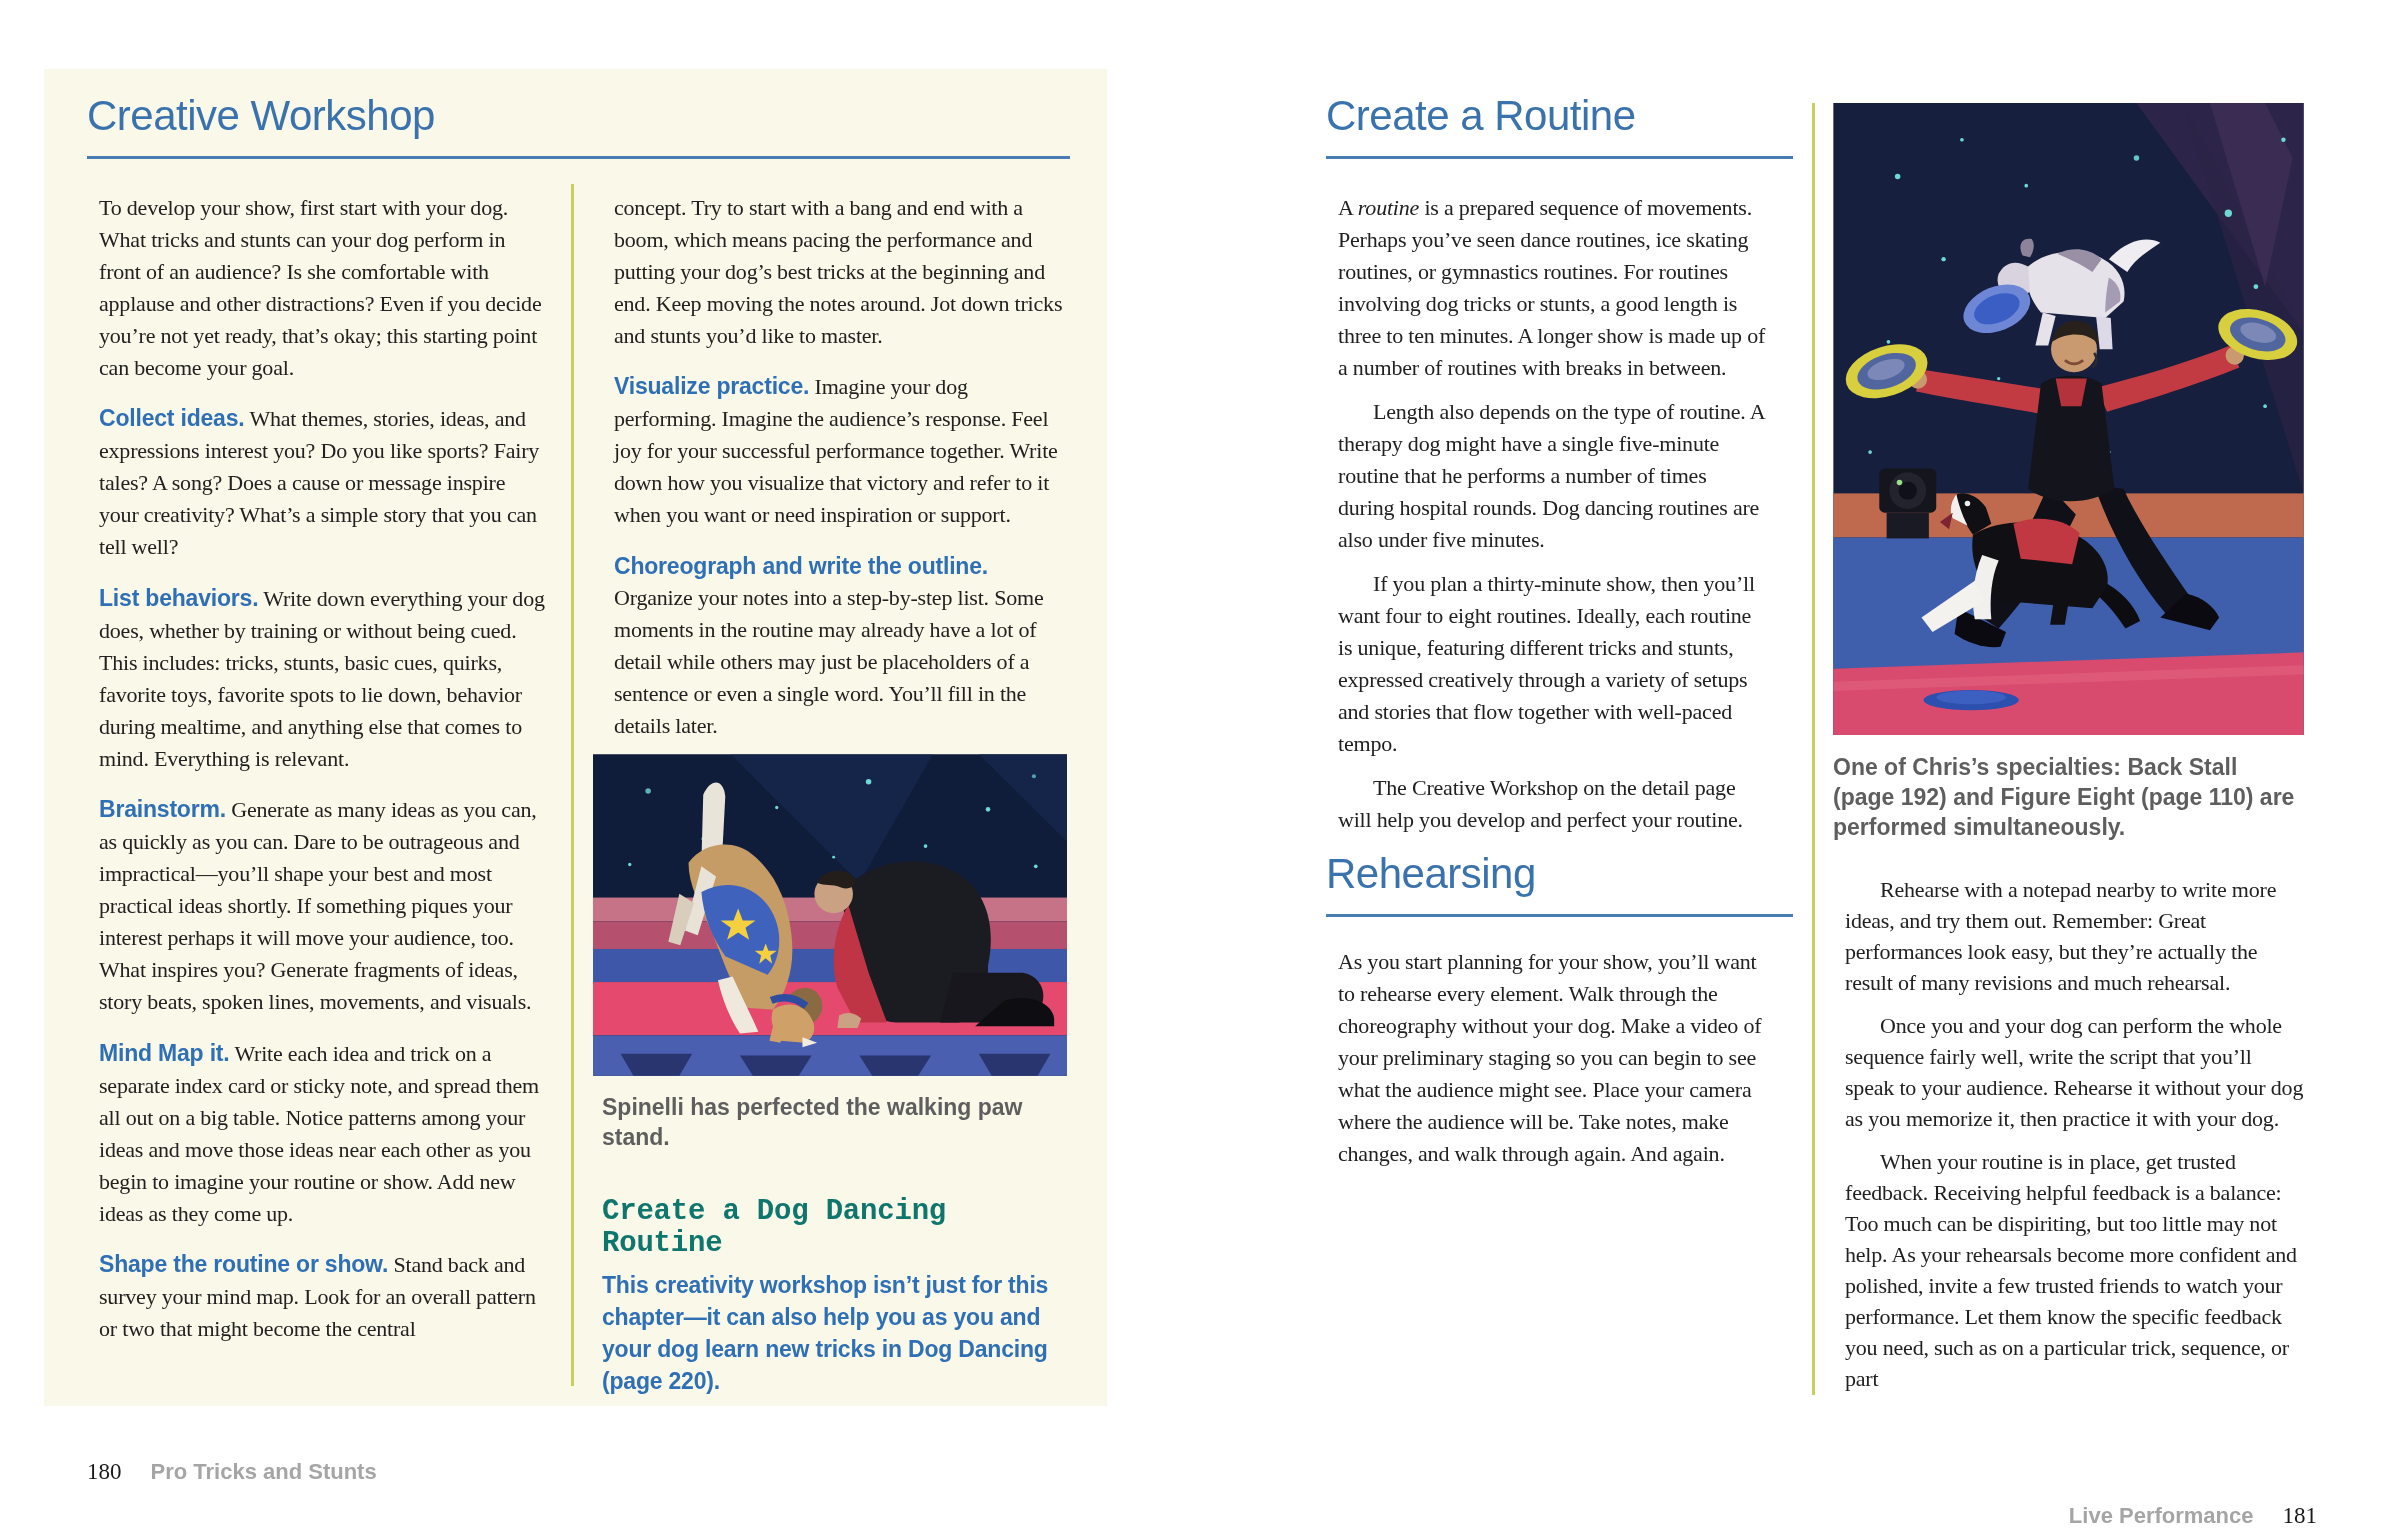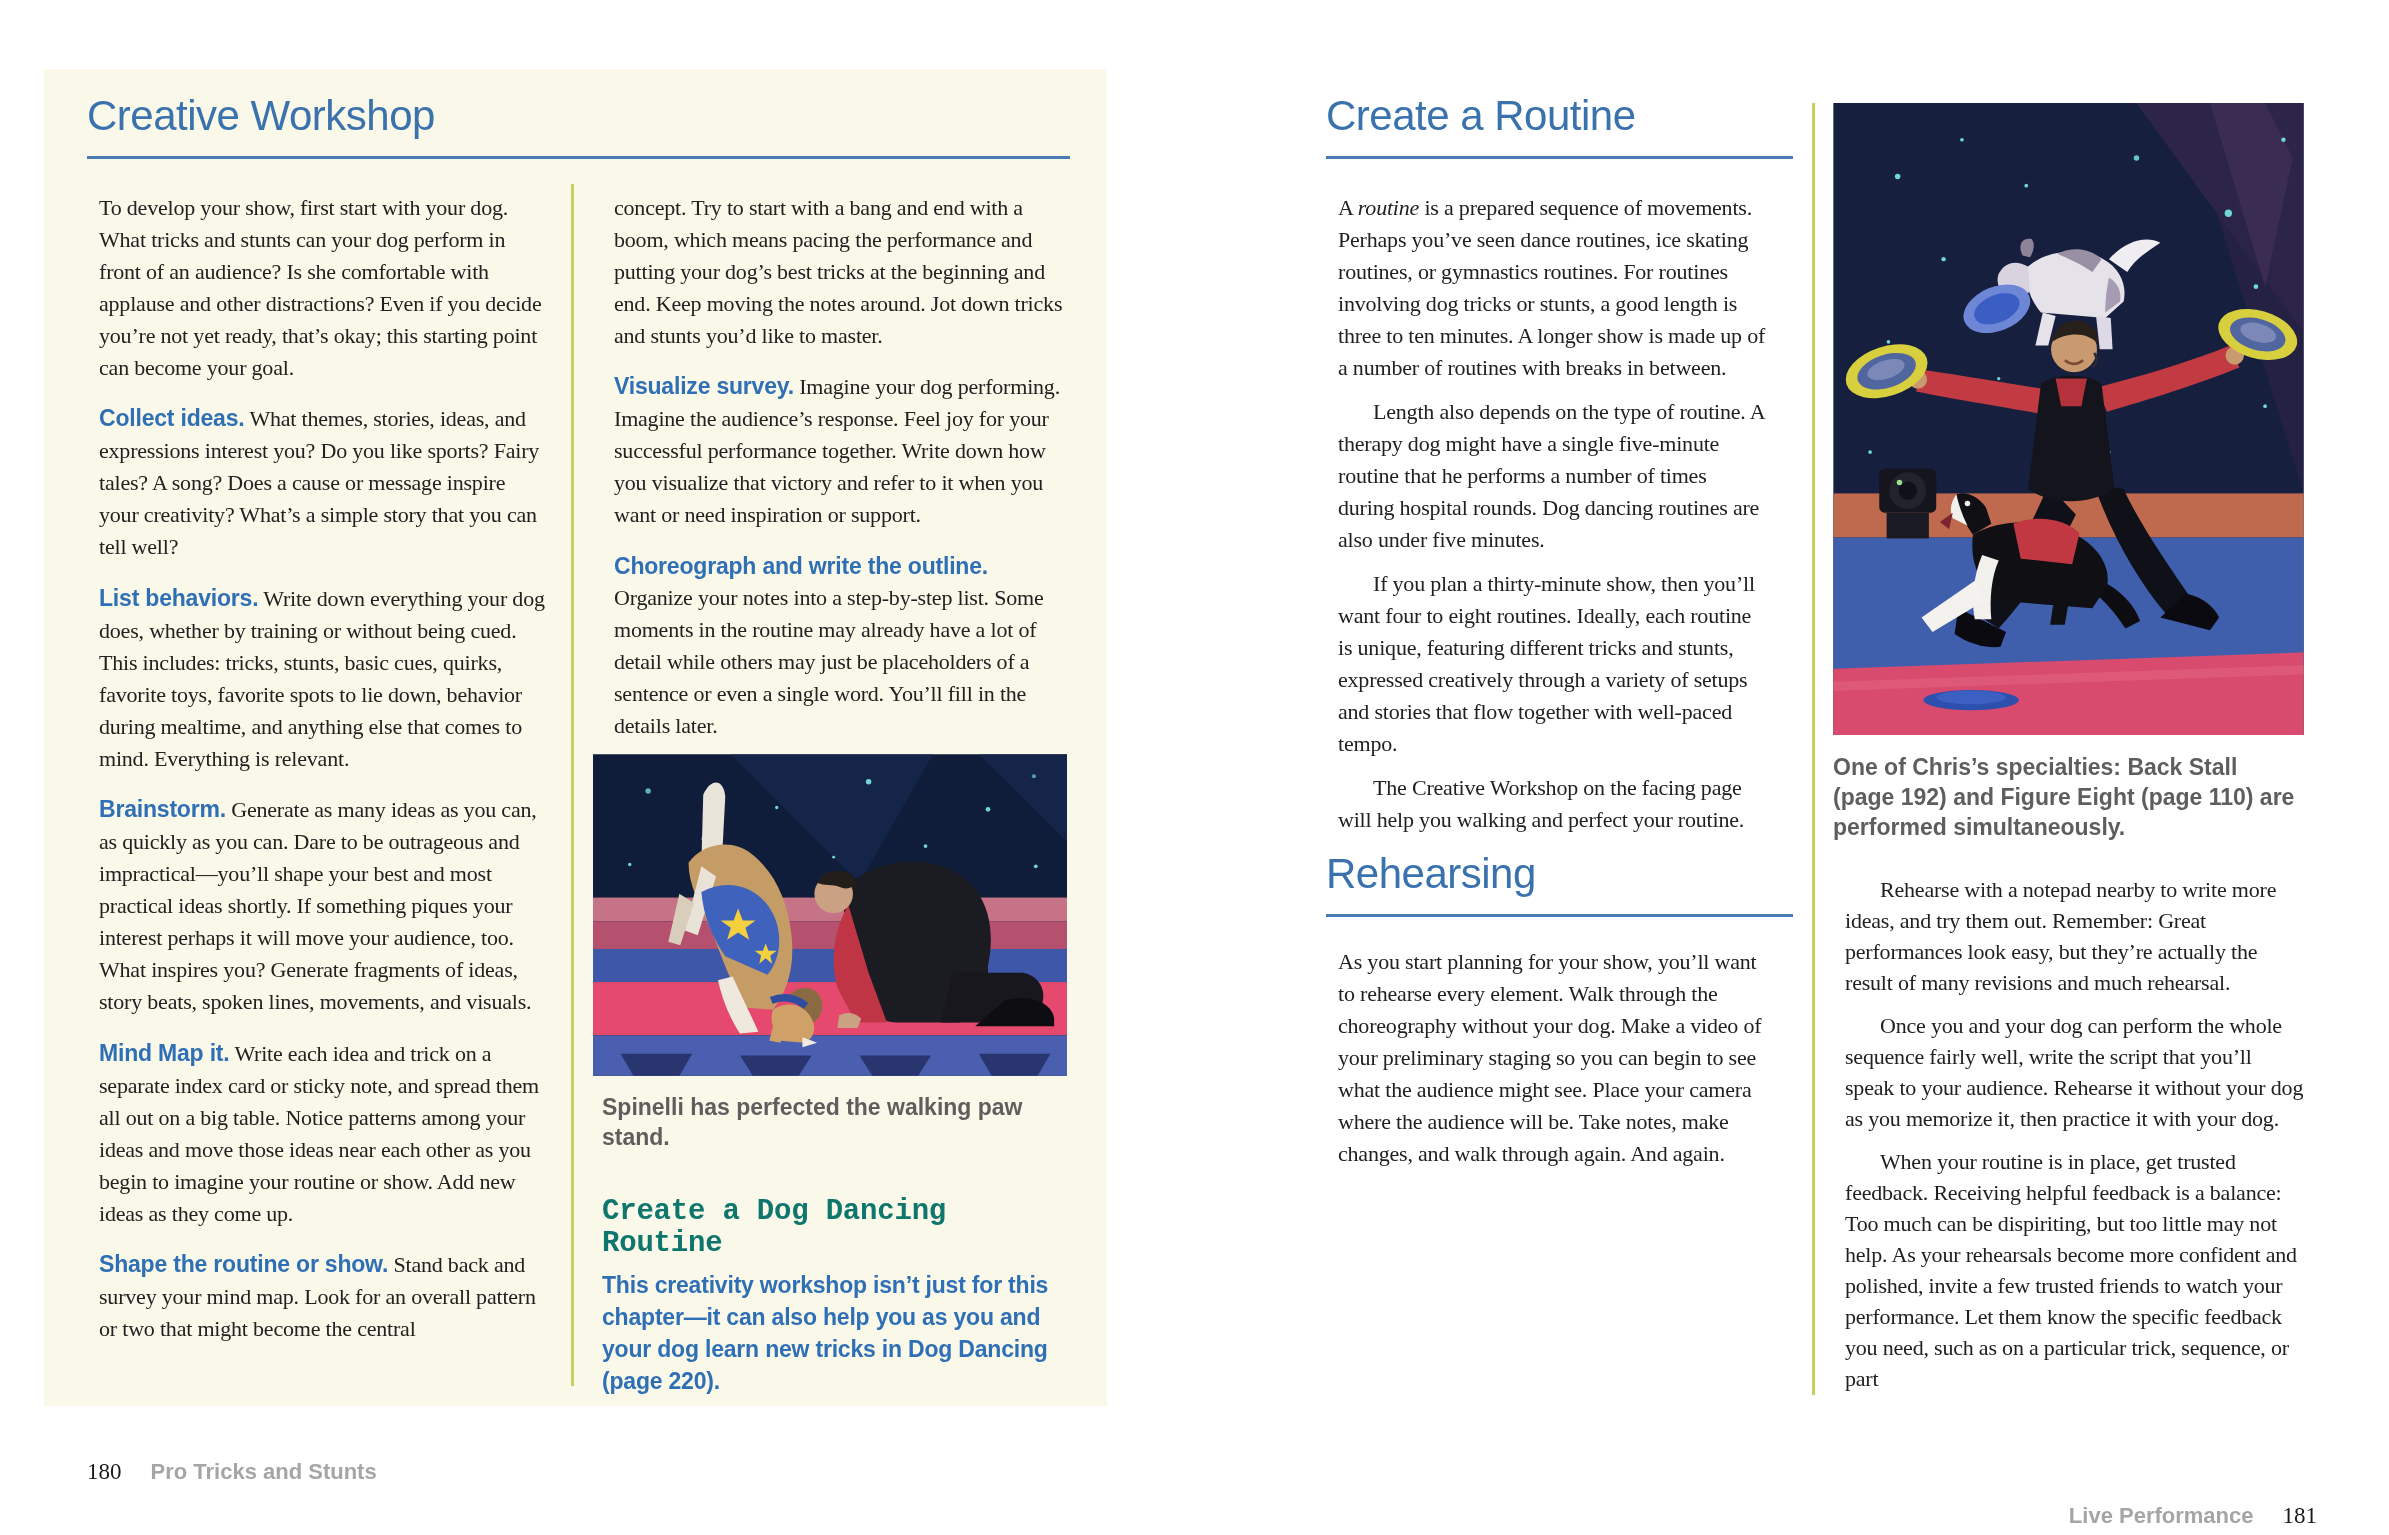--- a/index.html
+++ b/index.html
@@ -71,21 +71,21 @@
     <p class="para"><span>To develop your show, first start with your dog. What tricks and stunts can your dog perform in front of an audience? Is she comfortable with applause and other distractions? Even if you decide you’re not yet ready, that’s okay; this starting point can become your goal.</span></p>
     <p class="para gap"><span class="lead">Collect ideas.</span> <span>What themes, stories, ideas, and expressions interest you? Do you like sports? Fairy tales? A song? Does a cause or message inspire your creativity? What’s a simple story that you can tell well?</span></p>
     <p class="para gap"><span class="lead">List behaviors.</span> <span>Write down everything your dog does, whether by training or without being cued. This includes: tricks, stunts, basic cues, quirks, favorite toys, favorite spots to lie down, behavior during mealtime, and anything else that comes to mind. Everything is relevant.</span></p>
     <p class="para gap"><span class="lead">Brainstorm.</span> <span>Generate as many ideas as you can, as quickly as you can. Dare to be outrageous and impractical—you’ll shape your best and most practical ideas shortly. If something piques your interest perhaps it will move your audience, too. What inspires you? Generate fragments of ideas, story beats, spoken lines, movements, and visuals.</span></p>
     <p class="para gap"><span class="lead">Mind Map it.</span> <span>Write each idea and trick on a separate index card or sticky note, and spread them all out on a big table. Notice patterns among your ideas and move those ideas near each other as you begin to imagine your routine or show. Add new ideas as they come up.</span></p>
     <p class="para gap"><span class="lead">Shape the routine or show.</span> <span>Stand back and survey your mind map. Look for an overall pattern or two that might become the central</span></p>
   </div>
 
   <div class="col" style="left:602px;top:180px;width:473px;">
     <p class="para"><span>concept. Try to start with a bang and end with a boom, which means pacing the performance and putting your dog’s best tricks at the beginning and end. Keep moving the notes around. Jot down tricks and stunts you’d like to master.</span></p>
-    <p class="para gap"><span class="lead">Visualize survey.</span> <span>Imagine your dog performing. Imagine the audience’s response. Feel joy for your successful performance together. Write down how you visualize that victory and refer to it when you want or need inspiration or support.</span></p>
+    <p class="para gap"><span class="lead">Visualize practice.</span> <span>Imagine your dog performing. Imagine the audience’s response. Feel joy for your successful performance together. Write down how you visualize that victory and refer to it when you want or need inspiration or support.</span></p>
     <p class="para gap"><span class="lead block">Choreograph and write the outline.</span><span>Organize your notes into a step-by-step list. Some moments in the routine may already have a lot of detail while others may just be placeholders of a sentence or even a single word. You’ll fill in the details later.</span></p>
 
     <svg class="photo" style="margin-top:11px;margin-left:-9.2px;" width="474" height="322" viewBox="0 0 516 350">
       <rect width="516" height="350" fill="#101d3a"></rect>
       <path d="M150,0 L290,140 L370,0 Z" fill="#1a2c55" opacity="0.55"></path>
       <path d="M420,0 L516,95 L516,0 Z" fill="#182a50" opacity="0.7"></path>
       <g fill="#6fd8d4">
         <circle cx="60" cy="40" r="3" opacity="0.8"></circle>
           <circle cx="120" cy="92" r="2"></circle>
         <circle cx="300" cy="30" r="3"></circle>
@@ -147,21 +147,21 @@
   </div>
 
   <div class="h1" style="left:1326px;top:92px;">Create a Routine</div>
   <div class="rule" style="left:1326px;top:156px;width:467px;"></div>
   <div class="vline" style="left:1812px;top:103px;height:1292px;"></div>
 
   <div class="col" style="left:1326px;top:180px;width:452px;">
     <p class="para"><span>A </span><em>routine</em><span> is a prepared sequence of movements. Perhaps you’ve seen dance routines, ice skating routines, or gymnastics routines. For routines involving dog tricks or stunts, a good length is three to ten minutes. A longer show is made up of a number of routines with breaks in between.</span></p>
     <p class="para indent"><span>Length also depends on the type of routine. A therapy dog might have a single five-minute routine that he performs a number of times during hospital rounds. Dog dancing routines are also under five minutes.</span></p>
     <p class="para indent"><span>If you plan a thirty-minute show, then you’ll want four to eight routines. Ideally, each routine is unique, featuring different tricks and stunts, expressed creatively through a variety of setups and stories that flow together with well-paced tempo.</span></p>
-    <p class="para indent"><span>The Creative Workshop on the facing page will help you walking and perfect your routine.</span></p>
+    <p class="para indent"><span>The Creative Workshop on the detail page will help you develop and perfect your routine.</span></p>
   </div>
 
   <div class="h1" style="left:1326px;top:850px;">Rehearsing</div>
   <div class="rule" style="left:1326px;top:914px;width:467px;"></div>
 
   <div class="col" style="left:1326px;top:934px;width:452px;">
     <p class="para"><span>As you start planning for your show, you’ll want to rehearse every element. Walk through the choreography without your dog. Make a video of your preliminary staging so you can begin to see what the audience might see. Place your camera where the audience will be. Take notes, make changes, and walk through again. And again.</span></p>
   </div>
 
   <svg class="photo abs" style="left:1833px;top:103px;" width="471" height="632" viewBox="0 0 512 688">

